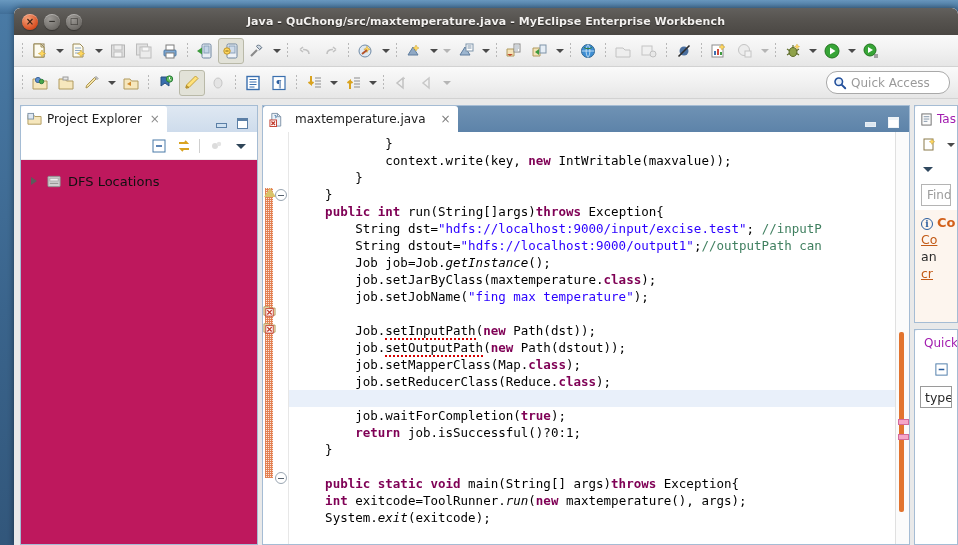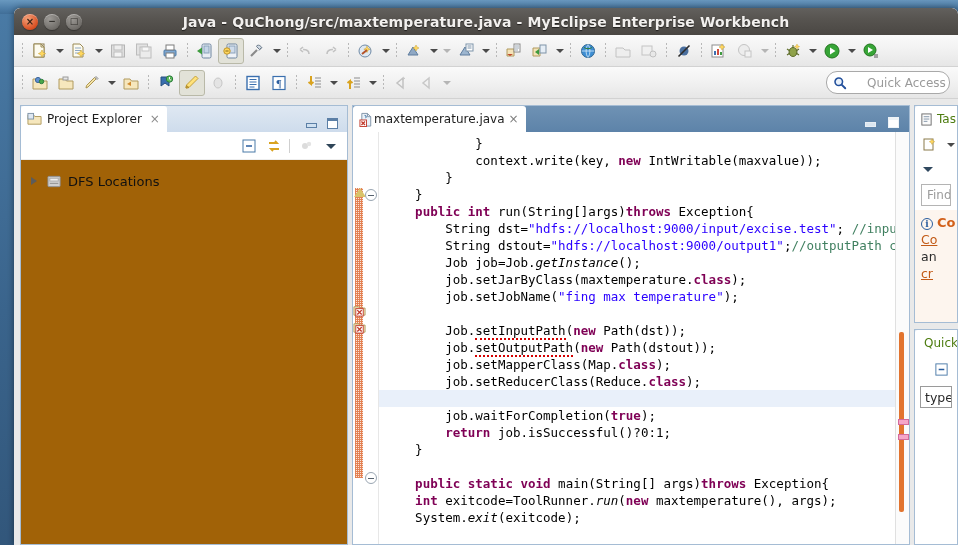--- a/index.html
+++ b/index.html
@@ -37,21 +37,21 @@
   .wb { width:16px; height:16px; border-radius:50%; margin-left:6px; position:relative;
         box-shadow: inset 0 1px 0 rgba(255,255,255,.35), 0 1px 1px rgba(0,0,0,.3); }
   .wb.close { background: radial-gradient(circle at 35% 30%, #f4a27a, #d94f22 70%, #a83a16); margin-left:8px;}
   .wb.min   { background: radial-gradient(circle at 35% 30%, #9d9a96, #706d69 70%, #55524e); }
   .wb.max   { background: radial-gradient(circle at 35% 30%, #9d9a96, #706d69 70%, #55524e); }
   .wb span { position:absolute; inset:0; display:flex; align-items:center; justify-content:center;
              color:#3a2416; font-size:10px; line-height:1; font-weight:bold; }
   .wb.min span, .wb.max span { color:#2e2c29; font-size:9px;}
   #title-text {
     position:absolute; left:0; right:0; text-align:center;
-    color:#f2f0ee; font-weight:bold; font-size:14px; letter-spacing:.1px;
+    color:#f2f0ee; font-weight:bold; font-size:11px; letter-spacing:.1px;
     text-shadow: 0 1px 1px rgba(0,0,0,.6);
     pointer-events:none;
   }
   
   .toolbar {
     height: 32px; width:100%;
     background: linear-gradient(180deg,#fafafa 0%, #f0f0f0 55%, #e6e6e6 100%);
     border-bottom: 1px solid #d2d2d2;
     display:flex; align-items:center; padding-left:4px; gap:0px;
     position:relative;
@@ -64,28 +64,28 @@
                 border-top:4px solid #4a4a4a; display:block; }
   .tb-arrow.dim i { border-top-color:#b5b5b5; }
   .tb-sep { width:9px; height:26px; display:flex; align-items:center; justify-content:center; flex:0 0 auto;}
   .tb-sep b { display:block; width:1px; height:16px;
               background: repeating-linear-gradient(180deg,#b8b8b8 0 2px, transparent 2px 4px); }
   .ico { width:18px; height:18px; display:block; }
   
   #quick-access {
     position:absolute; right:8px; top:4px; width:124px; height:23px;
     background:#fff; border:1px solid #a9a9a9; border-radius:11px;
-    display:flex; align-items:center; padding-left:6px; gap:20px; overflow:hidden;
+    display:flex; align-items:center; padding-left:6px; gap:4px; overflow:hidden;
   }
   #quick-access .qa-text { color:#9a9a9a; font-size:12px; }
   
   #workbench { position:absolute; left:0; top:91px; right:0; bottom:0;
                background:#e9e9e9; display:flex; }
   
-  #left-view { width:334px; flex:0 0 auto; padding:6px 0 0 6px; }
+  #left-view { width:244px; flex:0 0 auto; padding:6px 0 0 6px; }
   .view {
     background:#fff; border:1px solid #a5bcd4;
     display:flex; flex-direction:column; height:100%;
   }
   .view-tabbar {
     height:26px; background: linear-gradient(180deg,#dfe8f2 0%, #cedcec 100%);
     display:flex; align-items:flex-end; position:relative;
   }
   .view-tab {
     height:26px; display:flex; align-items:center; gap:5px; padding:0 7px 0 6px;
@@ -98,38 +98,38 @@
   .minmax.min::after { content:""; position:absolute; left:1px; right:1px; bottom:2px; height:3px;
                        border:1px solid #5b7fa6; background:#cfe0f0; }
   .minmax.max::after { content:""; position:absolute; left:1px; right:1px; top:0px; bottom:1px;
                        border:1px solid #5b7fa6; border-top-width:3px; background:#fff; }
   .view-toolbar {
     height:28px; background:#fff; display:flex; align-items:center; justify-content:flex-end;
     gap:6px; padding-right:7px; border-bottom:1px solid #eee;
   }
   .vt-btn { width:19px; height:19px; display:flex; align-items:center; justify-content:center; }
   .vt-sep { width:1px;height:14px;background:#cfcfcf; }
-  .tree { padding:8px 0 0 6px; font-size:13px; color:#111; background:#a16207; flex:1; }
+  .tree { padding:8px 0 0 6px; font-size:13px; color:#111; background:#be185d; flex:1; }
   .tree-row { display:flex; align-items:center; gap:5px; height:26px; padding-left:4px; }
   .tw { width:10px; height:10px; display:flex; align-items:center; }
   .tw i { width:0;height:0;border-top:4px solid transparent;border-bottom:4px solid transparent;
           border-left:6px solid #5c5c5c; display:block;}
   .tree-label { font-size:13px; }
   
   #editor-area { flex:1 1 auto; min-width:0; padding:6px 0 0 4px; }
   #editor {
     height:100%; display:flex; flex-direction:column;
     border:1px solid #a5bcd4; background:#fff;
   }
   #editor-tabbar {
     height:26px; background: linear-gradient(180deg,#6f92b4 0%, #5d83a9 100%);
     display:flex; align-items:flex-end; position:relative;
   }
   #editor-tab {
-    height:26px; display:flex; align-items:center; gap:0; padding:0 7px 0 6px;
+    height:26px; display:flex; align-items:center; gap:11px; padding:0 7px 0 6px;
     background:#fff; border-top-left-radius:3px; border-top-right-radius:3px;
     color:#1d1d1d; font-size:12px;
   }
   #editor-tab .tab-x { color:#7d7d7d; margin-left:4px; }
   #editor-tb-right { margin-left:auto; display:flex; align-items:center; gap:10px; padding:0 9px 3px 0; }
   .minmax.w::after { border-color:#fff; }
   .minmax.min.w::after { background:#dbe6f0; border-color:#e8eef4; }
   .minmax.max.w::after { background:#fff; border-color:#eef3f7; }
   #editor-body { flex:1; display:flex; position:relative; overflow:hidden; background:#fff; }
   #ruler {
@@ -164,21 +164,21 @@
   }
   #ov-bar { position:absolute; left:3px; top:200px; width:5px; height:180px; background:#e2742f; border-radius:2px;}
   .ov-pink { position:absolute; right:0px; width:11px; height:6px; background:#f5a6c8; border:1px solid #d46a9c;}
   
   #right-stack { width:48px; flex:0 0 auto; padding:6px 0 0 4px;
                  display:flex; flex-direction:column; gap:6px; overflow:hidden;}
   .mini-view { background:#fff; border:1px solid #a5bcd4; display:flex; flex-direction:column; overflow:hidden;}
   .mini-tabbar { height:26px; background:linear-gradient(180deg,#dfe8f2 0%, #cedcec 100%);
                  display:flex; align-items:center; }
   .mini-tab { height:26px; background:#fff; display:flex; align-items:center; gap:4px;
-              padding-left:5px; font-size:12px; color:#4d7c0f; width:100%;
+              padding-left:5px; font-size:12px; color:#a21caf; width:100%;
               border-top-left-radius:3px; white-space:nowrap; overflow:hidden;}
   .mini-toolbar { height:26px; display:flex; align-items:center; gap:5px; padding-left:6px; background:#fff;}
   .mini-toolbar2 { height:22px; display:flex; align-items:center; padding-left:8px; background:#fff;}
   .chev { width:0;height:0;border-left:5px solid transparent;border-right:5px solid transparent;
           border-top:5px solid #30485f; }
   .find-box { margin:4px 6px 4px 6px; height:22px; border:1px solid #b4b4b4; background:#fff;
               display:flex; align-items:center; padding-left:5px; color:#9b9b9b; font-size:12px;
               white-space:nowrap; overflow:hidden;}
   .task-note { padding:4px 0 0 6px; background:#fdf5ee; font-size:12.5px; line-height:17px;
                white-space:nowrap; overflow:hidden; flex:1;}

